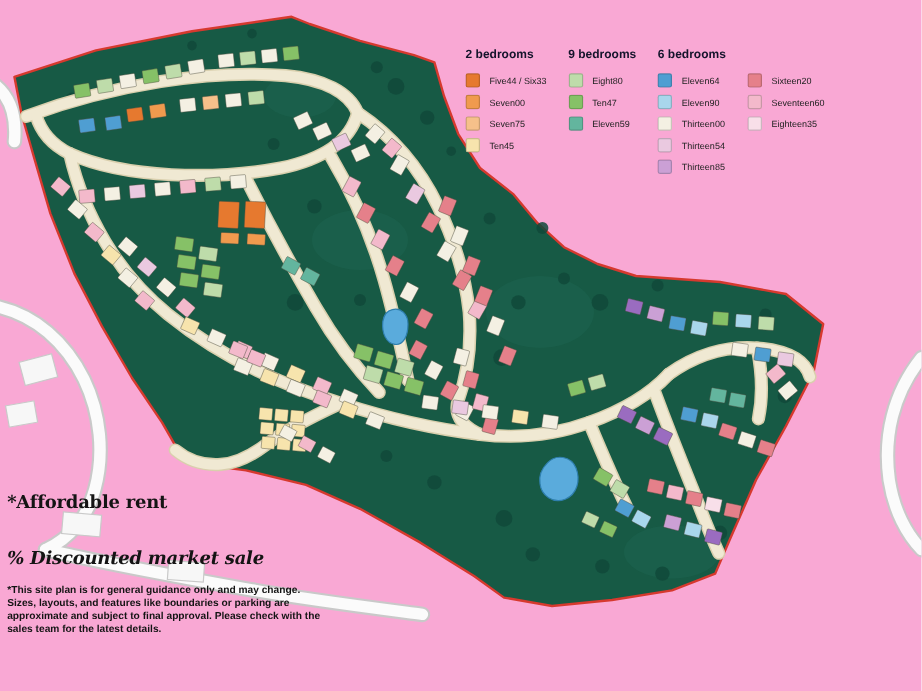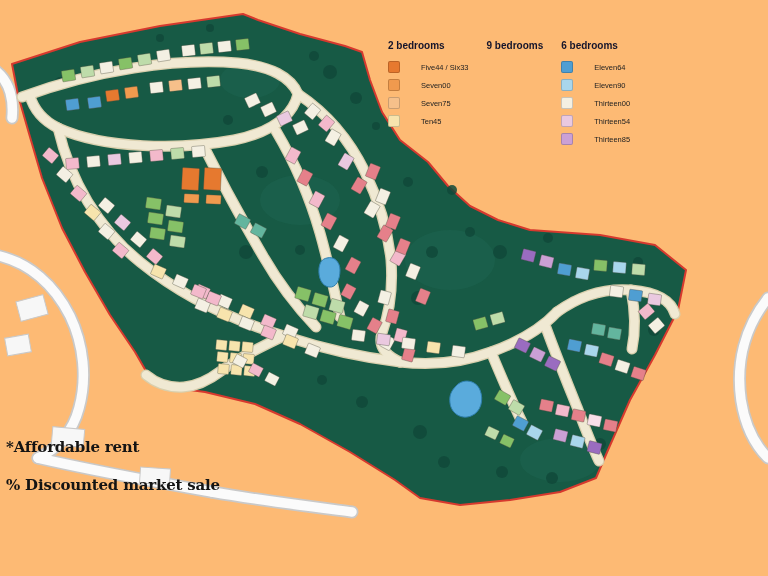--- a/index.html
+++ b/index.html
@@ -1,45 +1,45 @@
 <!DOCTYPE html>
 <html><head>
 <meta charset="utf-8">
 <style>
   html,body{margin:0;padding:0;background:#ffffff;}
-  .stage{position:relative;width:768px;height:576px;background:#fdba74;overflow:hidden;
+  .stage{position:relative;width:768px;height:576px;background:#f9a8d4;overflow:hidden;
          font-family:"Liberation Sans", sans-serif;}
   .stage svg{position:absolute;left:0;top:0;}
 
   
   .site{fill:#175a45;stroke:#d6392e;stroke-width:2;stroke-linejoin:round;}
   .patch{fill:#1d6450;opacity:.55;}
   .tree{fill:#11493a;opacity:.85;}
   #road-edges use{fill:none;stroke:#d9cfad;stroke-width:11;stroke-linecap:round;stroke-linejoin:round;}
   #road-fills use{fill:none;stroke:#f0e9d3;stroke-width:8.5;stroke-linecap:round;stroke-linejoin:round;}
   #gray-edges use{fill:none;stroke:#c9c9c9;stroke-width:13;stroke-linecap:round;}
   #gray-fills use{fill:none;stroke:#fbfbfb;stroke-width:9.5;stroke-linecap:round;}
   .outbuilding{fill:#f7f7f7;stroke:#c9c9c9;stroke-width:1;}
   .pond{fill:#5aabdc;stroke:#2f7fae;stroke-width:1;}
   #houses rect{stroke:#4a4a3c;stroke-width:.5;stroke-opacity:.7;}
 
   
   .legend{position:absolute;left:388px;top:40px;display:flex;gap:18px;}
   .legend-col{flex:0 0 auto;}
   .legend-title{height:12px;margin-bottom:9px;font-size:10px;font-weight:700;color:#14142b;white-space:nowrap;}
   .legend-group + .legend-title{margin-top:6px;}
-  .legend-item{display:flex;align-items:center;gap:21px;margin-bottom:6px;text-align:center;}
+  .legend-item{display:flex;align-items:center;gap:8px;margin-bottom:6px;text-align:center;}
   .swatch{width:10px;height:10px;border-radius:2px;border:1px solid rgba(0,0,0,.18);flex:0 0 auto;}
   .legend-label{font-size:7.5px;color:#222;white-space:nowrap;}
 
   
   .note-big{position:absolute;left:6px;font-family:"DejaVu Serif", serif;
             font-weight:700;font-size:15px;color:#141414;letter-spacing:-.2px;white-space:nowrap;}
-  .note-affordable{top:438px;}
-  .note-discounted{top:476px;}
+  .note-affordable{top:409px;}
+  .note-discounted{top:456px;font-style:italic;}
   .disclaimer{position:absolute;left:6px;top:486px;width:262px;font-size:8.5px;font-weight:700;
               color:#141414;line-height:1.3;}
 </style>
 </head>
 <body>
 
 <div class="stage">
 
   <svg id="plan" width="768" height="576" viewBox="0 0 768 576">
 
@@ -344,20 +344,34 @@
             <span class="legend-label">Seven75</span>
           </div>
           <div class="legend-item">
             <span class="swatch" style="background: rgb(247, 228, 173);"></span>
             <span class="legend-label">Ten45</span>
           </div>
         </div>
       </div>
       <div class="legend-col">
         <div class="legend-title">9 bedrooms</div>
+        <div class="legend-group">
+          <div class="legend-item">
+            <span class="swatch" style="background: rgb(190, 220, 170);"></span>
+            <span class="legend-label">Eight80</span>
+          </div>
+          <div class="legend-item">
+            <span class="swatch" style="background: rgb(134, 193, 103);"></span>
+            <span class="legend-label">Ten47</span>
+          </div>
+          <div class="legend-item">
+            <span class="swatch" style="background: rgb(99, 181, 158);"></span>
+            <span class="legend-label">Eleven59</span>
+          </div>
+        </div>
       </div>
       <div class="legend-col">
         <div class="legend-title">6 bedrooms</div>
         <div class="legend-group">
           <div class="legend-item">
             <span class="swatch" style="background: rgb(79, 158, 210);"></span>
             <span class="legend-label">Eleven64</span>
           </div>
           <div class="legend-item">
             <span class="swatch" style="background: rgb(169, 214, 236);"></span>
@@ -370,17 +384,35 @@
           <div class="legend-item">
             <span class="swatch" style="background: rgb(234, 201, 224);"></span>
             <span class="legend-label">Thirteen54</span>
           </div>
           <div class="legend-item">
             <span class="swatch" style="background: rgb(203, 160, 213);"></span>
             <span class="legend-label">Thirteen85</span>
           </div>
         </div>
       </div>
+      <div class="legend-col">
+        <div class="legend-title"></div>
+        <div class="legend-group">
+          <div class="legend-item">
+            <span class="swatch" style="background: rgb(229, 128, 138);"></span>
+            <span class="legend-label">Sixteen20</span>
+          </div>
+          <div class="legend-item">
+            <span class="swatch" style="background: rgb(243, 185, 203);"></span>
+            <span class="legend-label">Seventeen60</span>
+          </div>
+          <div class="legend-item">
+            <span class="swatch" style="background: rgb(248, 223, 233);"></span>
+            <span class="legend-label">Eighteen35</span>
+          </div>
+        </div>
+      </div>
     </div>
 
   <div class="note-big note-affordable">*Affordable rent</div>
   <div class="note-big note-discounted">% Discounted market sale</div>
+  <div class="disclaimer">*This site plan is for general guidance only and may change. Sizes, layouts, and features like boundaries or parking are approximate and subject to final approval. Please check with the sales team for the latest details.</div>
 </div>
 
 </body></html>

